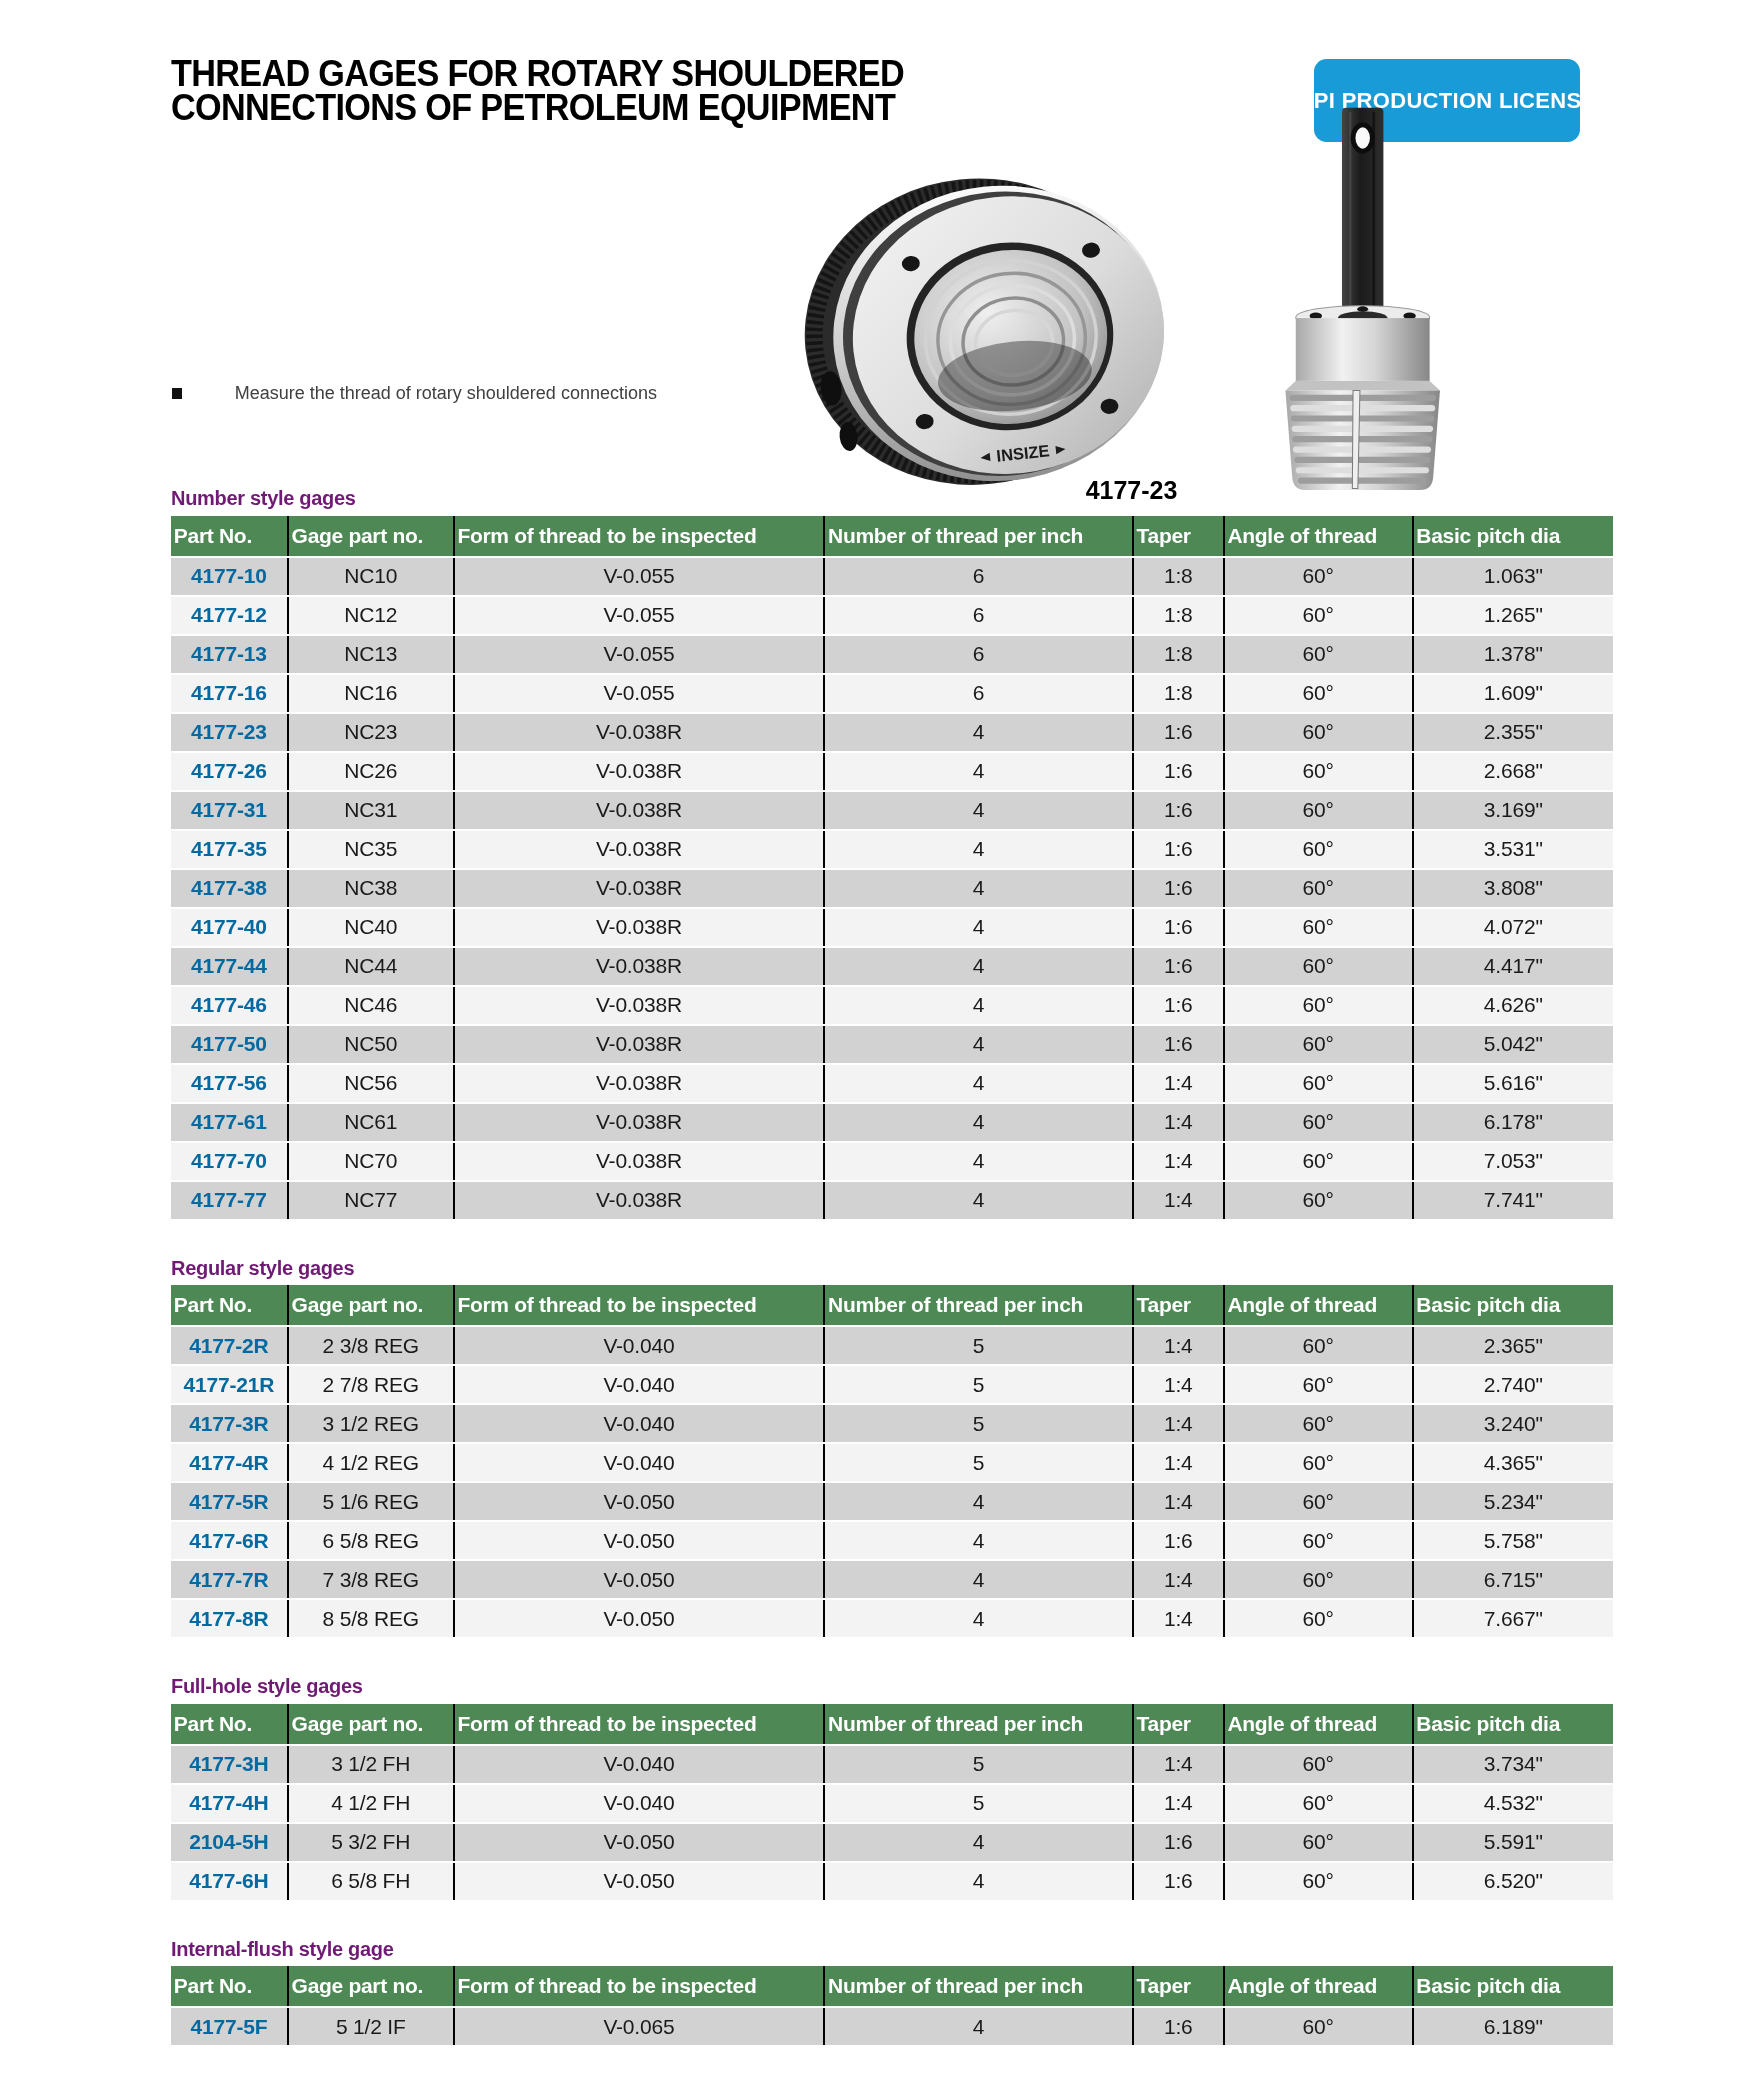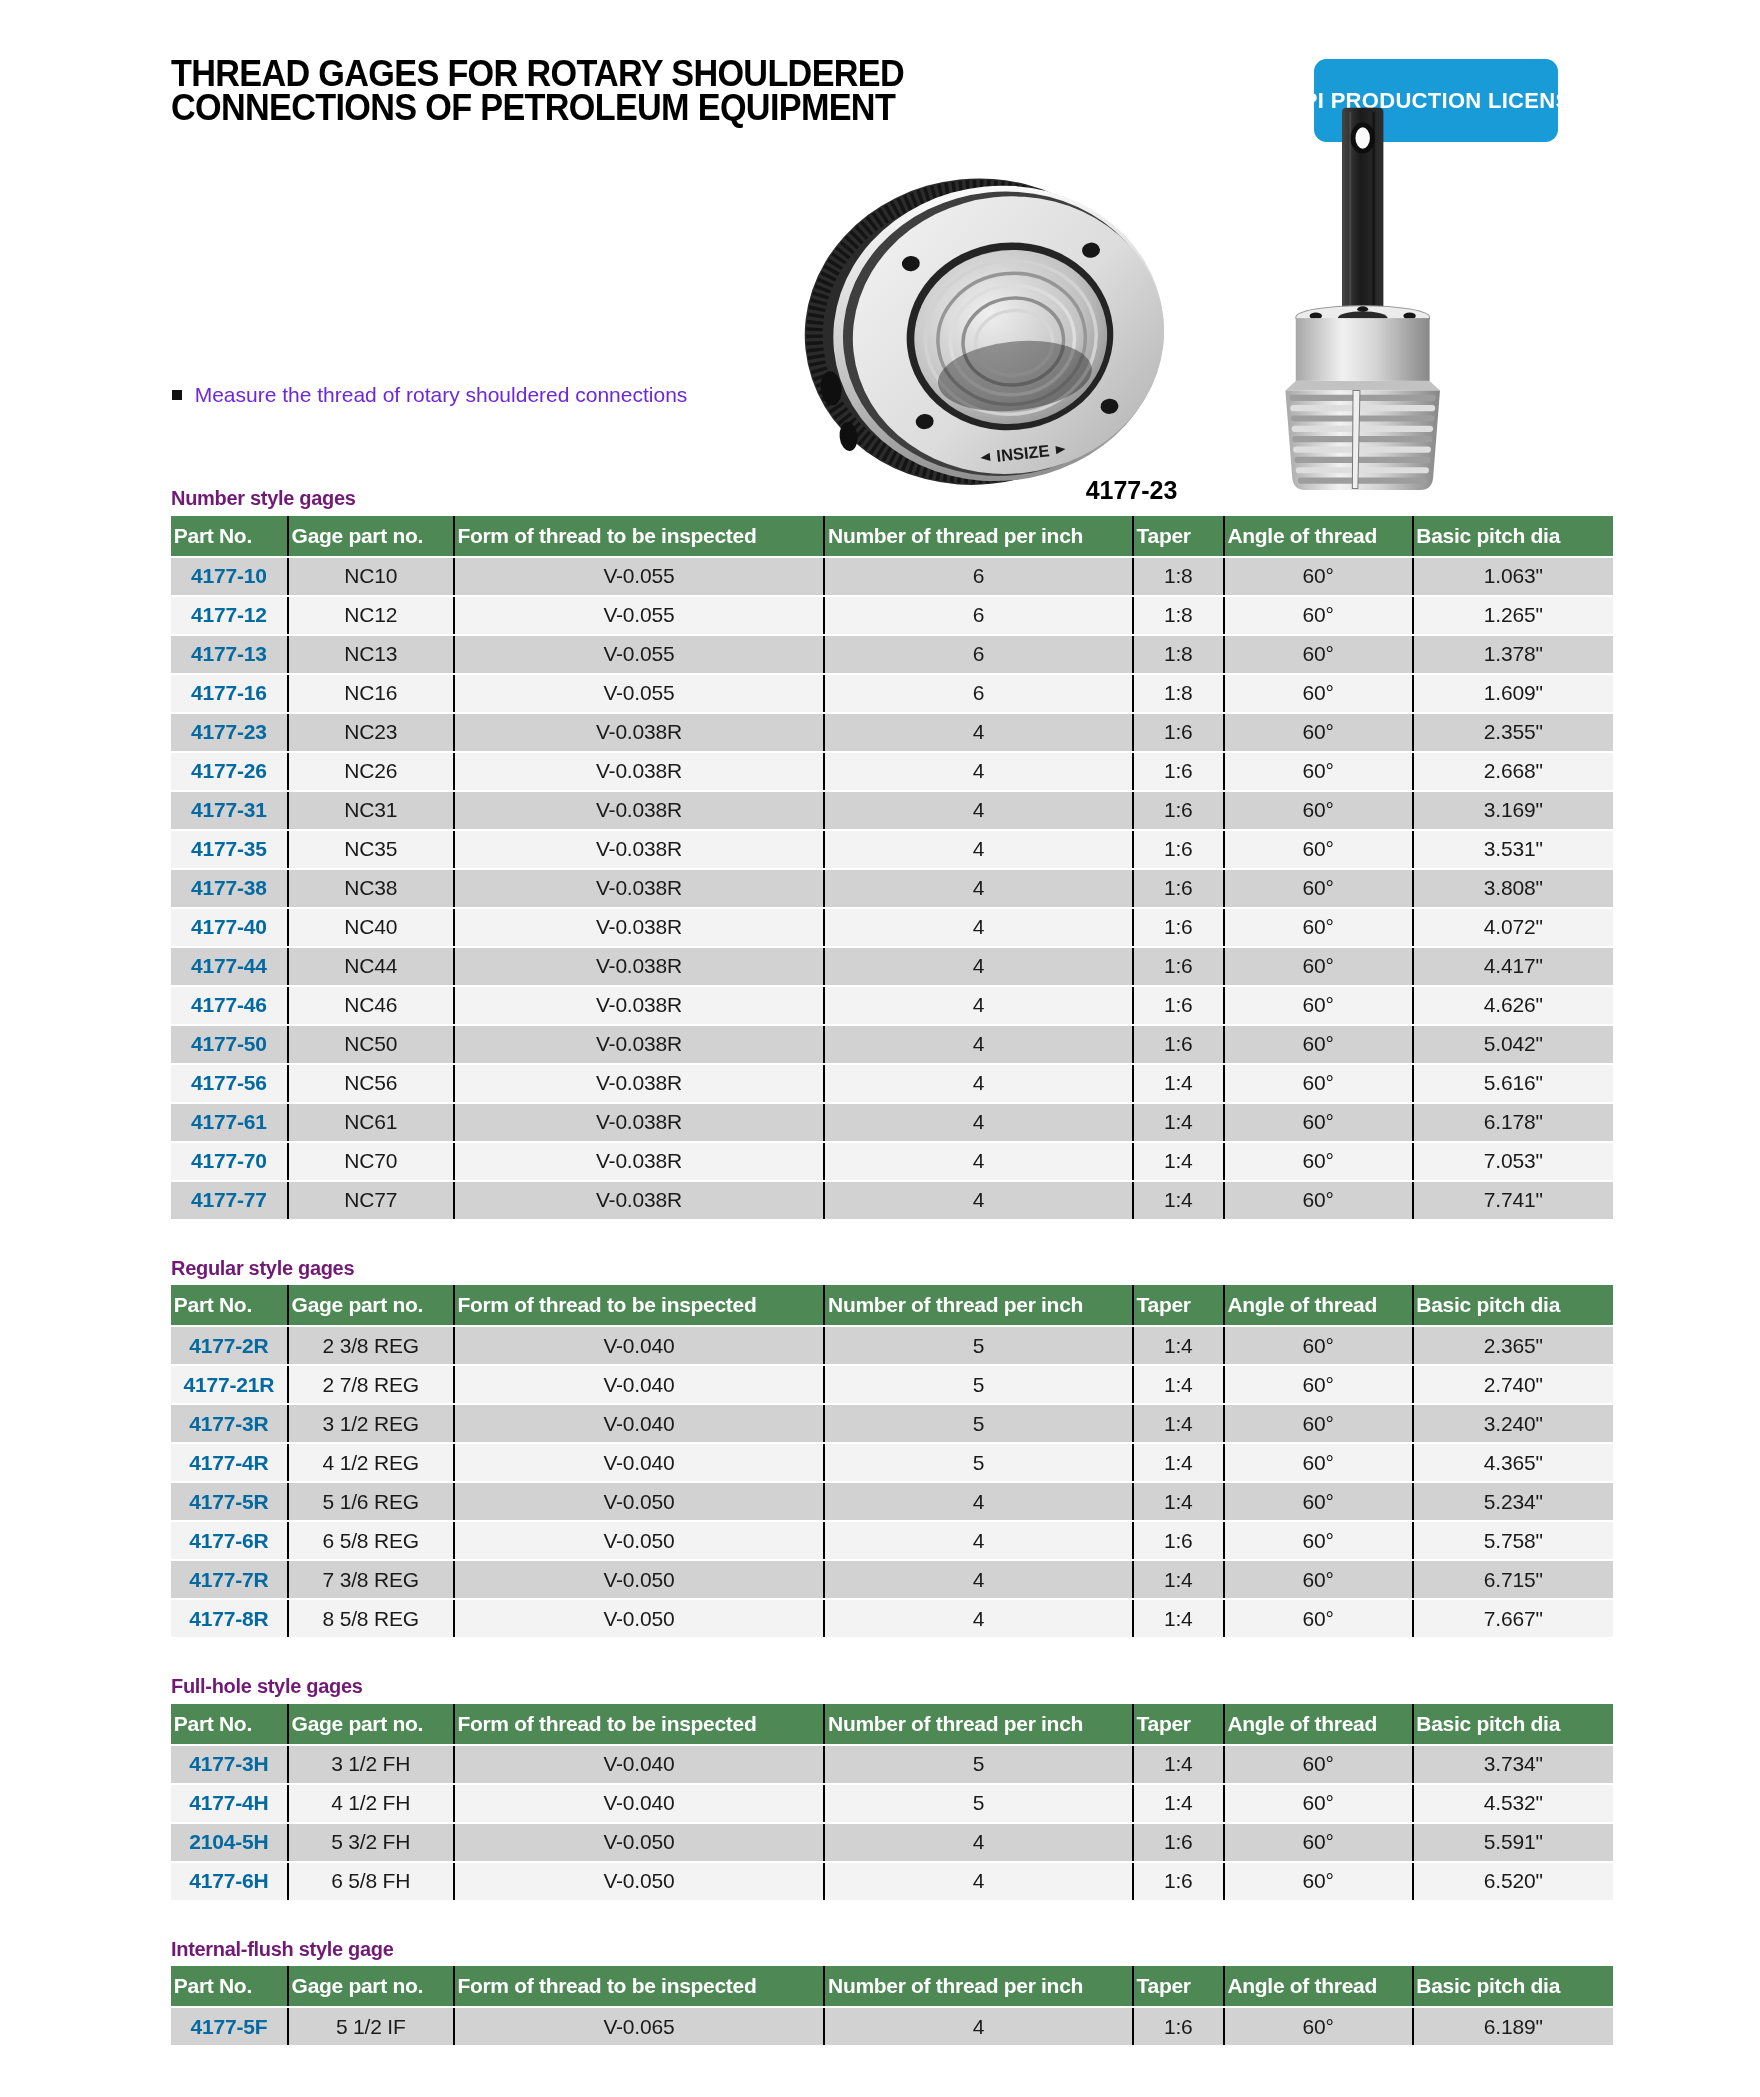--- a/index.html
+++ b/index.html
@@ -14,31 +14,31 @@
   }
   
   .title{
     position:absolute;left:171px;top:57px;
     font-size:36px;font-weight:bold;line-height:34px;
     letter-spacing:-0.7px;color:#000;
     transform:scaleX(.95);transform-origin:left top;
     white-space:nowrap;
   }
   .badge{
-    position:absolute;left:1314px;top:59px;width:244px;height:83px;
+    position:absolute;left:1314px;top:59px;width:266px;height:83px;
     background:var(--badge-blue,#189bd7);
     border-radius:12.4px;
     display:flex;align-items:center;justify-content:center;
     color:#fff;font-size:22px;font-weight:bold;letter-spacing:0.3px;
     white-space:nowrap;
   }
   .bullet-line{
     position:absolute;left:172px;top:383px;
     display:flex;align-items:center;
-    font-size:21px;color:#6d28d9;
+    font-size:18px;color:#404040;gap:40px;
   }
   .bullet-sq{
     width:10.3px;height:10.3px;background:#111;margin-right:12.4px;flex:0 0 auto;
   }
   .hero-caption{
     position:absolute;left:1021px;top:476px;width:221px;
     text-align:center;font-size:25px;font-weight:bold;color:#000;
   }
   .hero-svg{position:absolute;}
   #ring-svg{left:800px;top:172px;}

